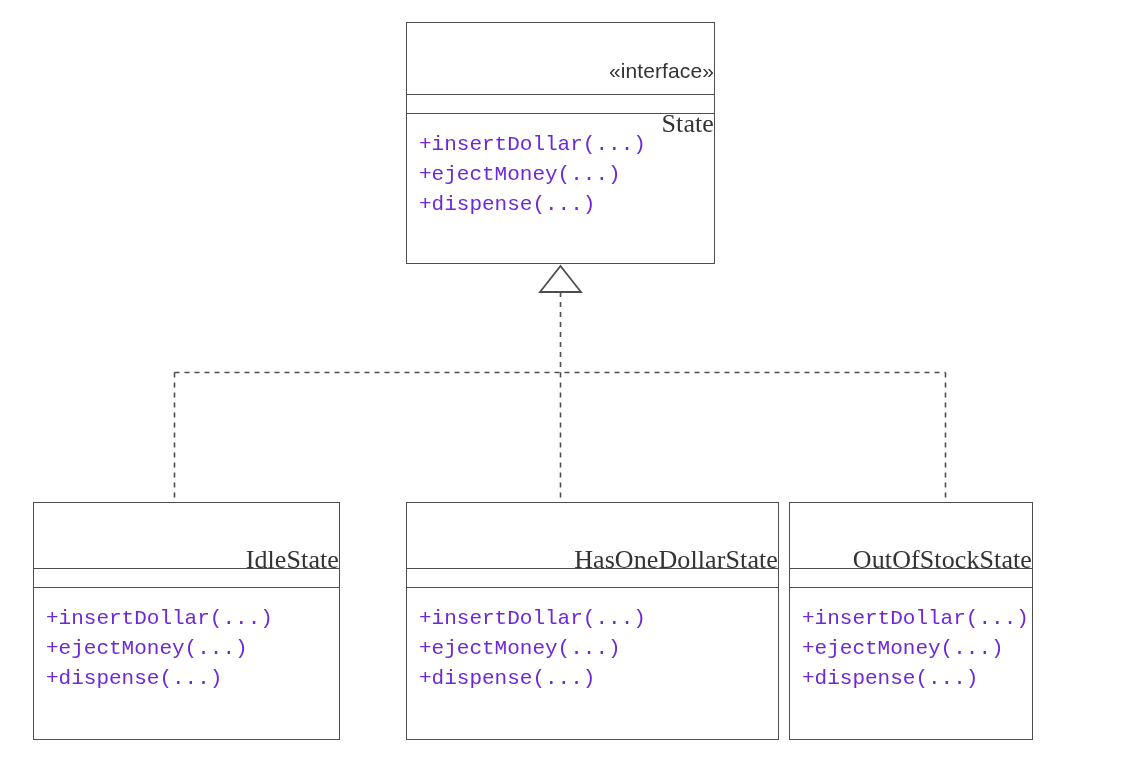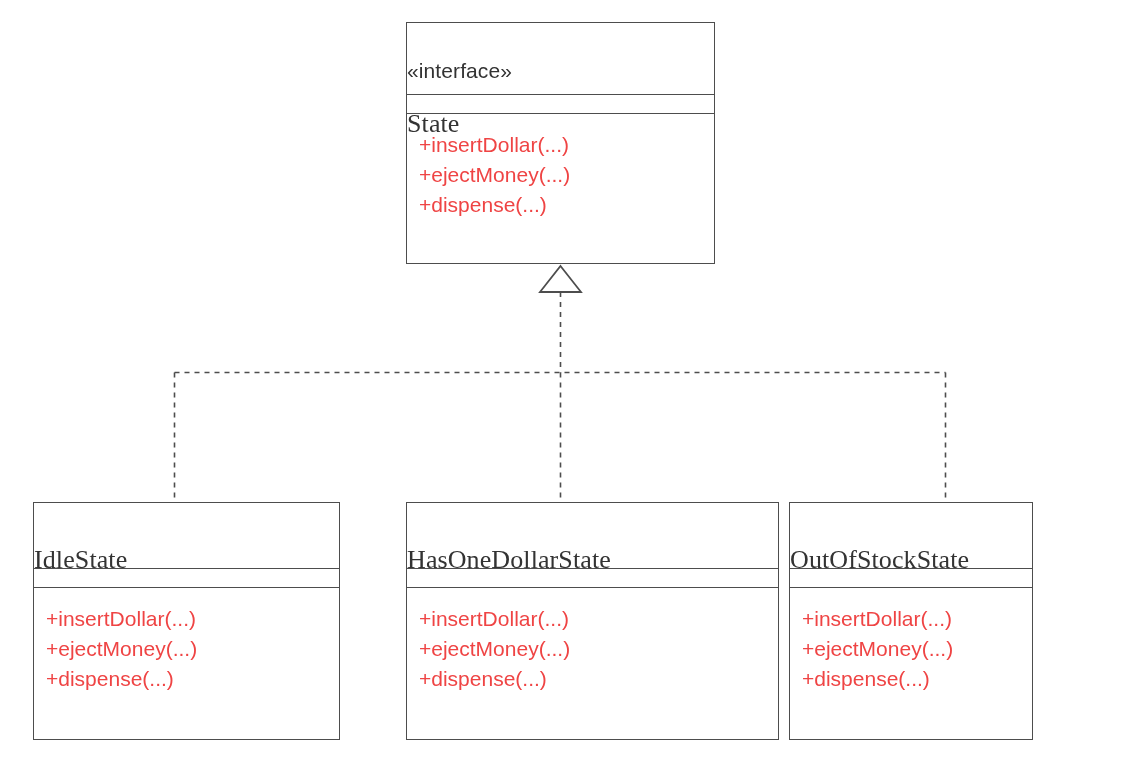--- a/index.html
+++ b/index.html
@@ -31,21 +31,21 @@
   .uml-class {
     position: absolute;
     box-sizing: border-box;
     background: #ffffff;
     border: 1.6px solid #4d4d4d;
     display: flex;
     flex-direction: column;
   }
   .class-title {
     box-sizing: border-box;
-    text-align: left;
+    text-align: right;
     color: #333333;
     font-size: 21px;
     line-height: 26px;
     padding-top: 10px;
     letter-spacing: 0.1px;
     white-space: pre-line;
   }
   .stereotype-line {
     display: block;
     font-size: 21px;
@@ -61,24 +61,25 @@
     box-sizing: border-box;
     border-top: 1.6px solid #4d4d4d;
     border-bottom: 1.6px solid #4d4d4d;
     height: 20px;
     flex: 0 0 auto;
   }
   .class-methods {
     box-sizing: border-box;
     flex: 1 1 auto;
     padding: 16px 0 0 12px;
-    color: #ef4444;
+    color: #6d28d9;
     font-size: 21px;
     line-height: 30px;
     text-align: left;
+    font-family: Liberation Mono, monospace;
   }
   .method-item {
     display: block;
     white-space: pre;
   }
   
   #class-state      { left: 406px; top: 22px;  width: 309px; height: 242px; }
   #class-state .class-title { height: 71px; padding-top: 8px; }
   #class-idle       { left: 33px;  top: 502px; width: 307px; height: 238px; }
   #class-hasone     { left: 406px; top: 502px; width: 373px; height: 238px; }

